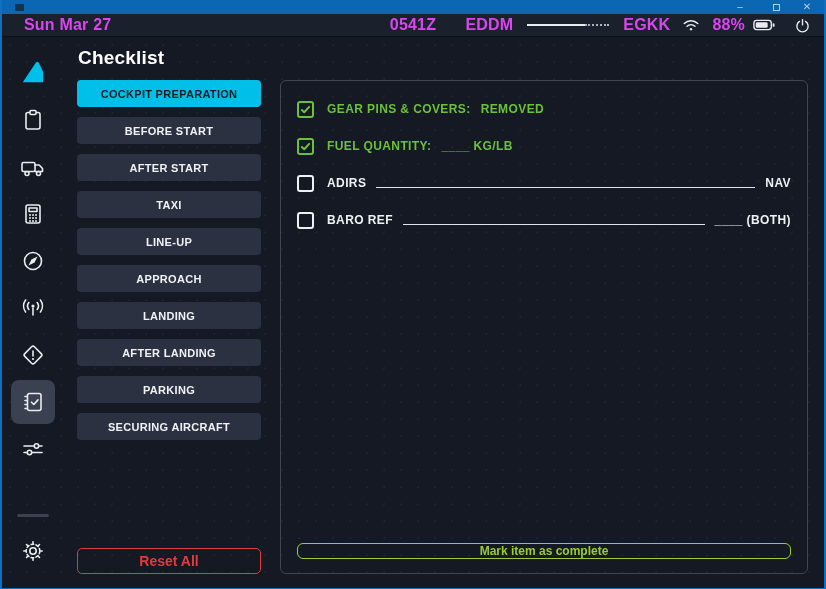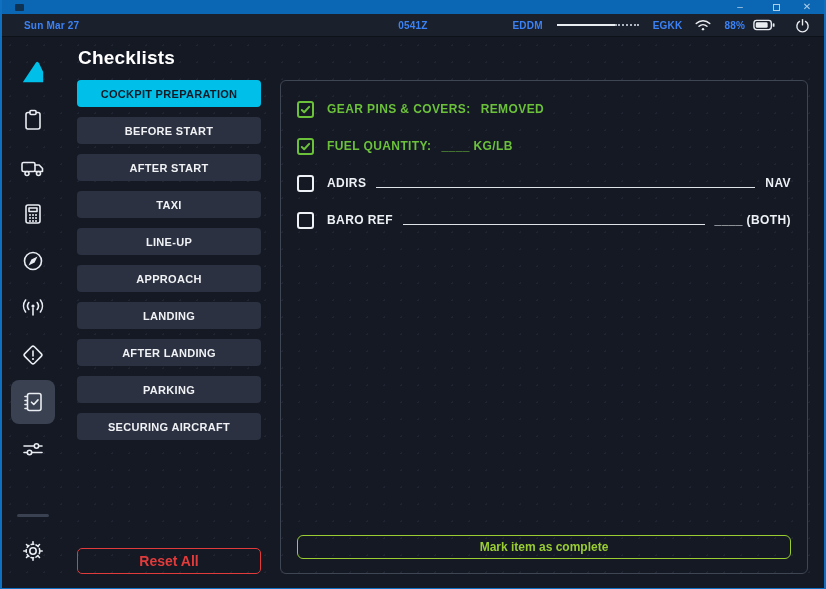--- a/index.html
+++ b/index.html
@@ -23,21 +23,21 @@
   .tb-btn{
     color:rgba(230,240,250,.75); font-size:10px; line-height:10px; width:14px; text-align:center;
     margin-left:20px; cursor:default;
   }
   .tb-max{ width:7px; height:7px; border:1px solid rgba(230,240,250,.75); margin-left:26px; }
 
   
   .statusbar{
     height:23px; flex:0 0 auto; background:#1b212c;
     display:flex; align-items:center; position:relative;
-    color:#3b82f6; font-size:10px; font-weight:600; letter-spacing:.2px;
+    color:#d946ef; font-size:16px; font-weight:600; letter-spacing:.2px;
     padding:0 14px 0 22px; border-bottom:1px solid #0d1118;
   }
   .sb-time{ position:absolute; left:0; right:0; text-align:center; pointer-events:none; }
   .sb-right{ margin-left:auto; display:flex; align-items:center; gap:12px; }
   .fl-line{ display:flex; align-items:center; width:82px; margin:0 2px; }
   .fl-line .solid{ flex:0 0 58px; border-top:2px solid #e9ecf1; }
   .fl-line .dotted{ flex:1; border-top:2px dotted #aeb6c2; }
   .sb-icon{ display:flex; align-items:center;justify-content:flex-end; }
   .sb-pct{ margin-left:6px; }
 
@@ -93,21 +93,21 @@
   .item.done{ color:#6cc13b; }
   .item.pending{ color:#eef1f5;justify-content:center; }
   .checkbox{
     width:17px; height:17px; flex:0 0 auto; border:2px solid currentColor; border-radius:3px;
     margin-right:13px; display:flex; align-items:center; justify-content:center;
   }
   .item-value{ margin-left:10px; white-space:pre; }
   .leader{ flex:1; border-top:1.5px solid #dfe3e8; margin:8px 10px 0 10px; }
   .panel-spacer{ flex:1; }
   .complete-btn{
-    height:24px; flex:0 0 auto; border:1.5px solid #9acd32; border-radius:6px; background:transparent;
+    height:16px; flex:0 0 auto; border:1.5px solid #9acd32; border-radius:6px; background:transparent;
     color:#9acd32; font-family:inherit; font-size:12px; font-weight:700; cursor:pointer;
   }
 </style>
 </head>
 <body>
 
 <div class="window">
 
   <div class="titlebar">
     <span class="app-icon"></span>
@@ -254,21 +254,21 @@
           <svg width="24" height="24" viewBox="0 0 24 24" fill="none" stroke="#e9ecf1" stroke-width="1.6" stroke-linecap="round">
             <circle cx="12" cy="12" r="3.2"></circle>
             <path d="M12 4.5 V2.8 M12 21.2 V19.5 M19.5 12 H21.2 M2.8 12 H4.5 M17.3 6.7 L18.5 5.5 M5.5 18.5 L6.7 17.3 M17.3 17.3 L18.5 18.5 M5.5 5.5 L6.7 6.7"></path>
             <circle cx="12" cy="12" r="6.8" stroke-dasharray="2.6 2.4"></circle>
           </svg>
         </span>
       </div>
     </div>
 
     <div class="content">
-      <div class="page-title">Checklists</div>
+      <div class="page-title">Checklist</div>
 
       <div class="cols">
 
         <div class="tabs-col">
           <button class="tab-btn selected">COCKPIT PREPARATION</button>
           <button class="tab-btn">BEFORE START</button>
           <button class="tab-btn">AFTER START</button>
           <button class="tab-btn">TAXI</button>
           <button class="tab-btn">LINE-UP</button>
           <button class="tab-btn">APPROACH</button>

